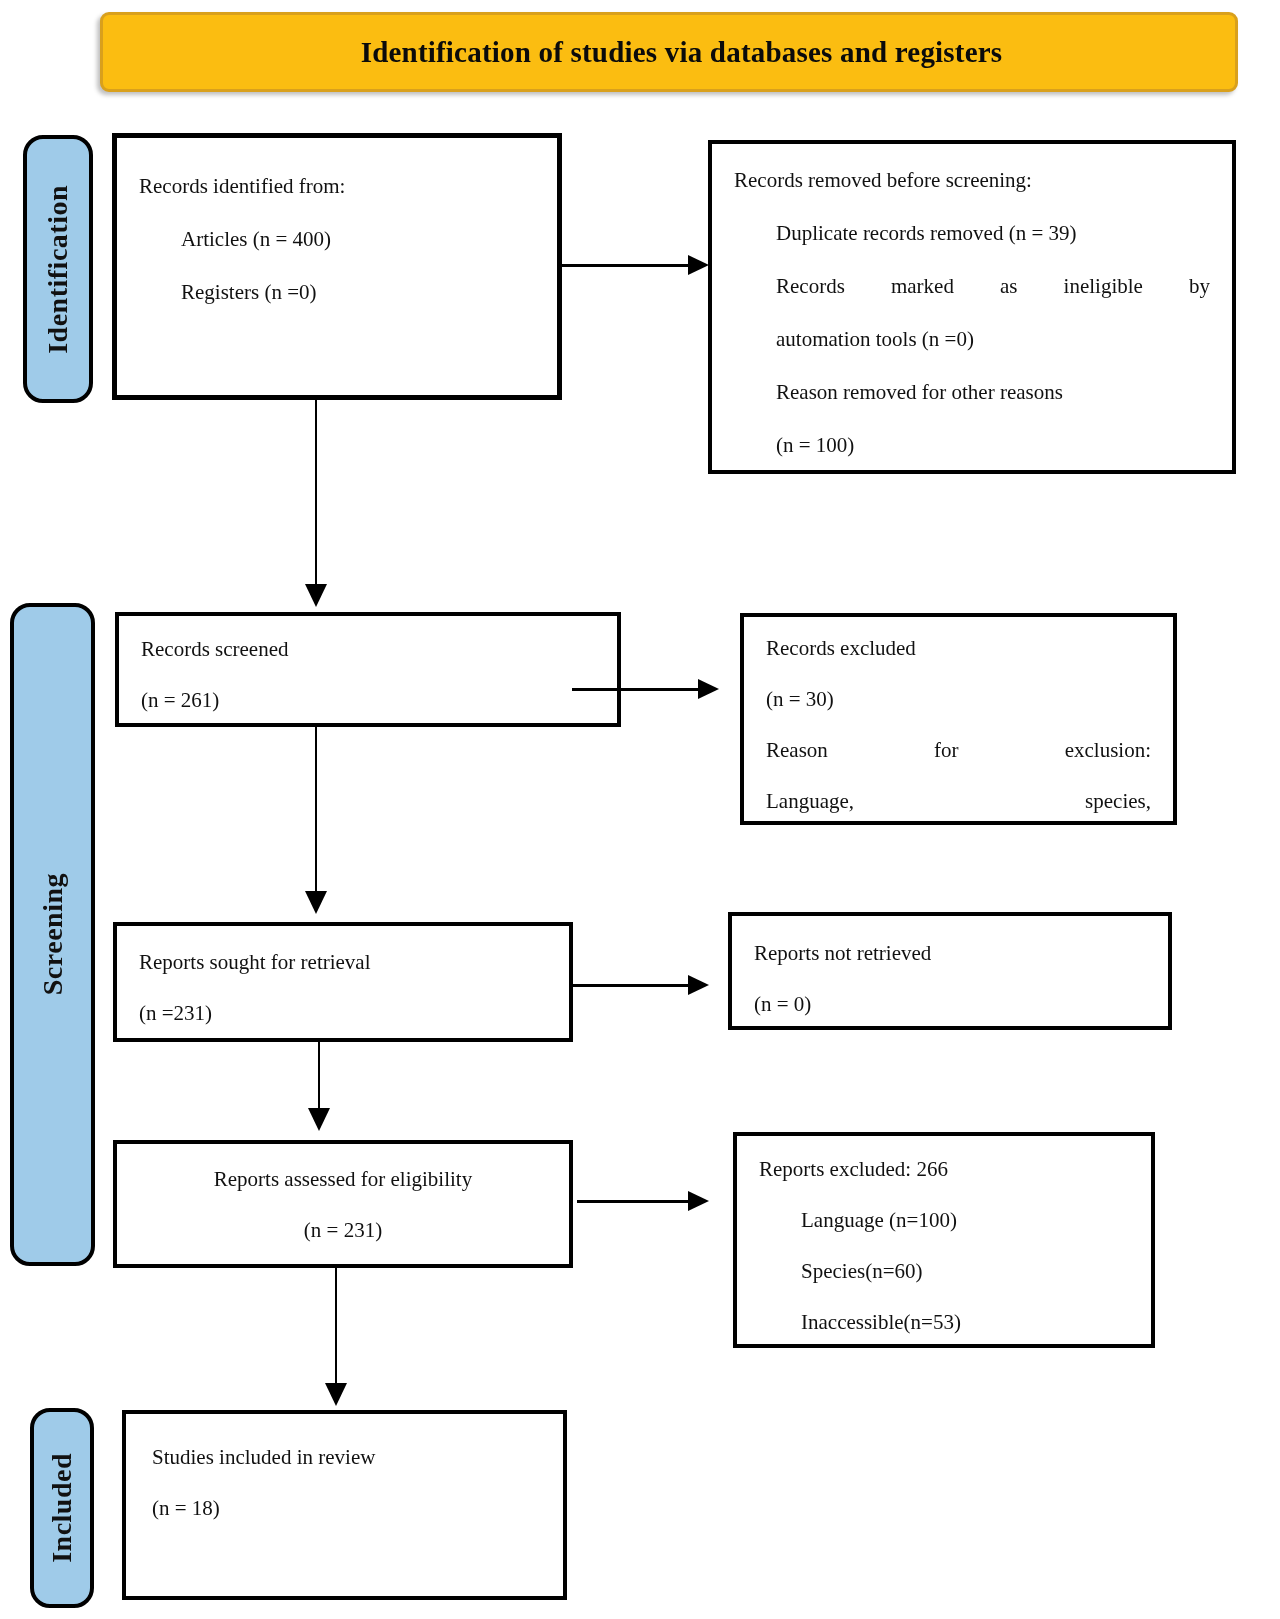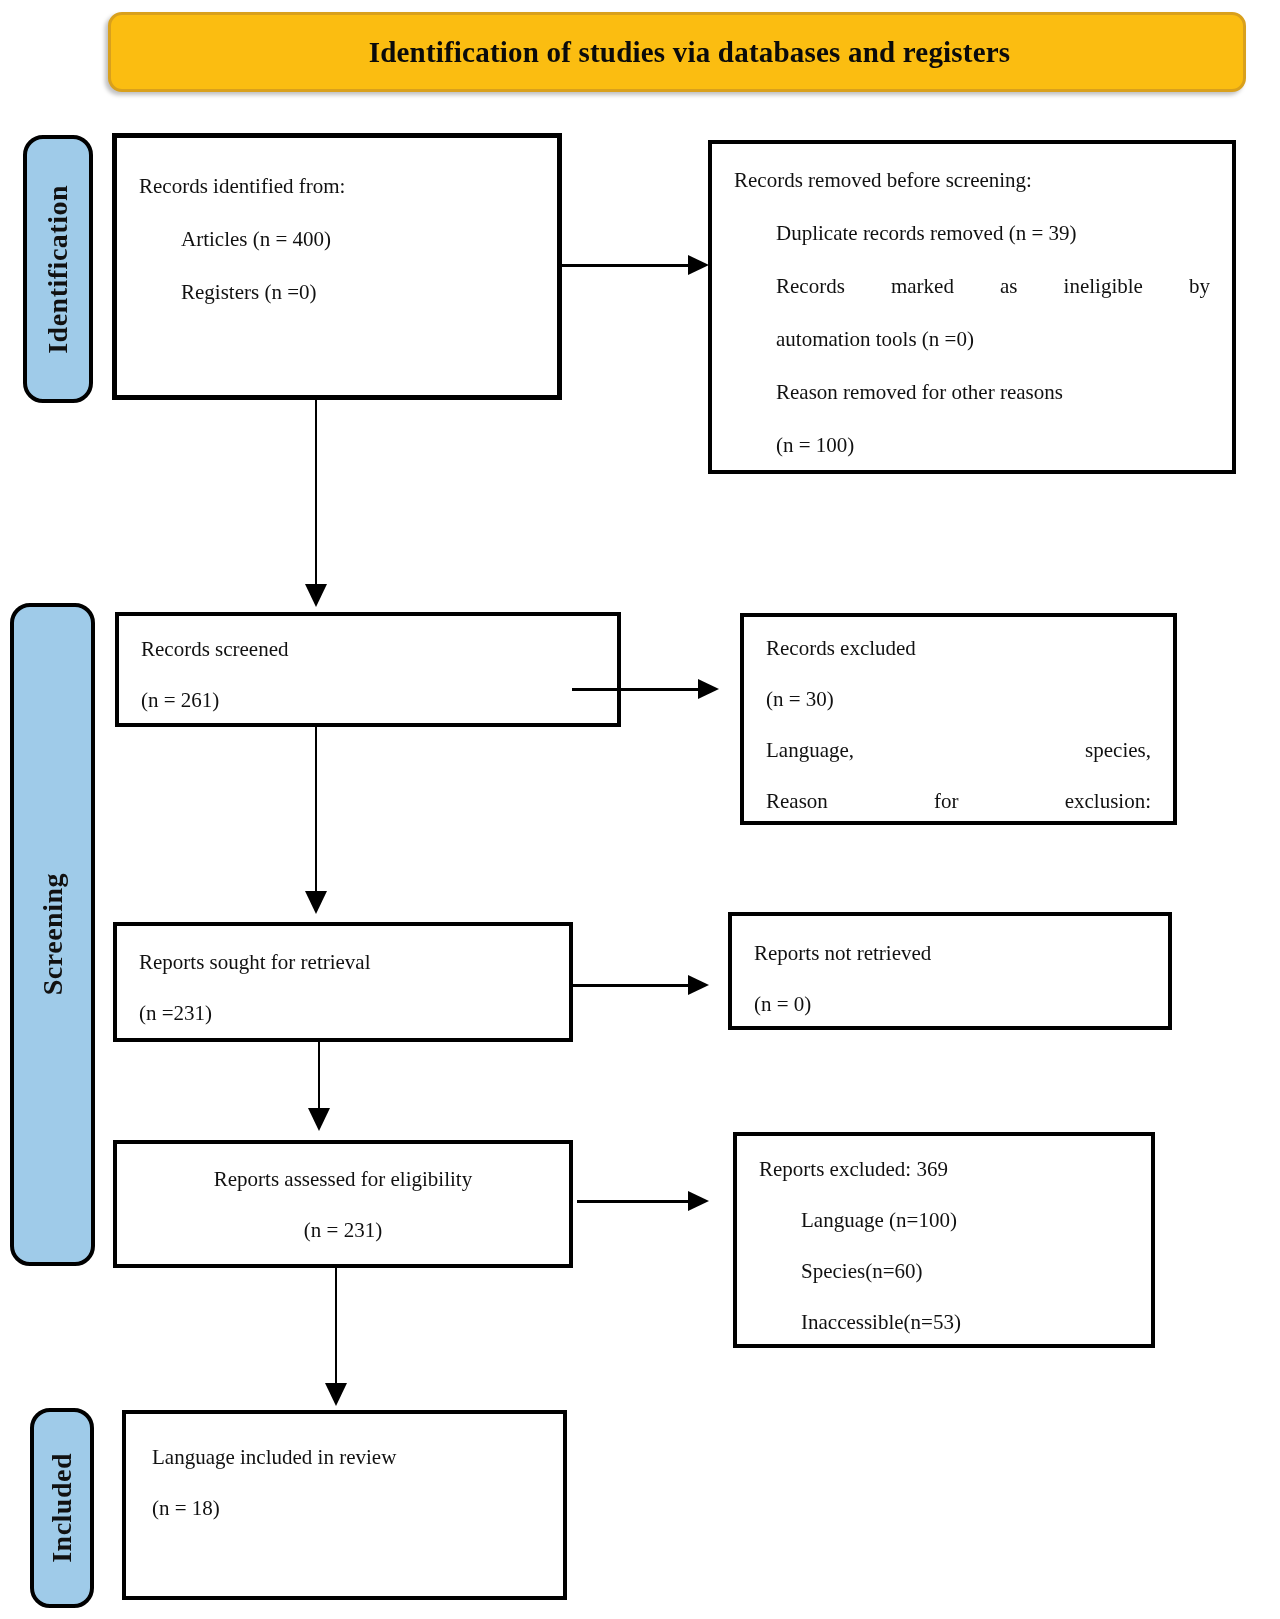--- a/index.html
+++ b/index.html
@@ -13,24 +13,24 @@
   #canvas{
     position:relative;
     width:1280px;height:1619px;
     background:#ffffff;
     font-family:"Liberation Serif","DejaVu Serif",serif;
     color:var(--ink);
     overflow:hidden;
   }
   
   .banner{
-    position:absolute;left:108px;top:12px;width:1138px;height:80px;
+    position:absolute;left:100px;top:12px;width:1138px;height:80px;
     background:var(--banner-fill);
     border:3px solid var(--banner-border);
-    border-radius:14px;
+    border-radius:9px;
     box-shadow:-3px 3px 4px rgba(0,0,0,0.25);
     display:flex;align-items:center;justify-content:center;
     box-sizing:border-box;
     padding-left:25px;
   }
   .banner .t{
     font-size:29px;font-weight:700;letter-spacing:0.2px;color:#0b0b0b;
   }
   
   .stage{
@@ -116,48 +116,48 @@
   </div>
 
   <div class="fbox" id="box-screened">
     <div class="ln">Records screened</div>
     <div class="ln">(n = 261)</div>
   </div>
 
   <div class="fbox" id="box-excluded">
     <div class="ln">Records excluded</div>
     <div class="ln">(n = 30)</div>
+    <div class="ln jl">Reason for exclusion:</div>
     <div class="ln jl">Language, species,</div>
-    <div class="ln jl">Reason for exclusion:</div>
   </div>
 
   <div class="fbox" id="box-sought">
     <div class="ln">Reports sought for retrieval</div>
     <div class="ln">(n =231)</div>
   </div>
 
   <div class="fbox" id="box-not-retrieved">
     <div class="ln">Reports not retrieved</div>
     <div class="ln">(n = 0)</div>
   </div>
 
   <div class="fbox" id="box-assessed">
     <div class="ln">Reports assessed for eligibility</div>
     <div class="ln">(n = 231)</div>
   </div>
 
   <div class="fbox" id="box-reports-excluded">
-    <div class="ln">Reports excluded: 369</div>
+    <div class="ln">Reports excluded: 266</div>
     <div class="ln indent">Language (n=100)</div>
     <div class="ln indent">Species(n=60)</div>
     <div class="ln indent">Inaccessible(n=53)</div>
   </div>
 
   <div class="fbox" id="box-included-studies">
-    <div class="ln">Language included in review</div>
+    <div class="ln">Studies included in review</div>
     <div class="ln">(n = 18)</div>
   </div>
 
   <div class="shaft-h" style="left:562px;top:264px;width:128px;"></div>
   <div class="head-right" style="left:688px;top:255px;"></div>
 
   <div class="shaft-v" style="left:315px;top:400px;height:186px;"></div>
   <div class="head-down" style="left:305px;top:584px;"></div>
 
   <div class="shaft-h" style="left:572px;top:688px;width:128px;"></div>

